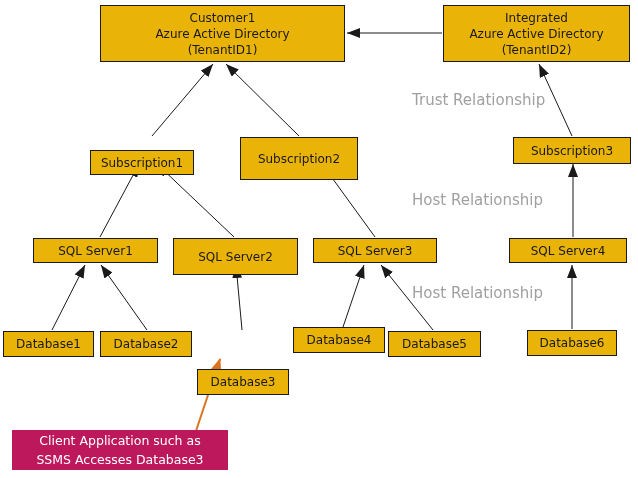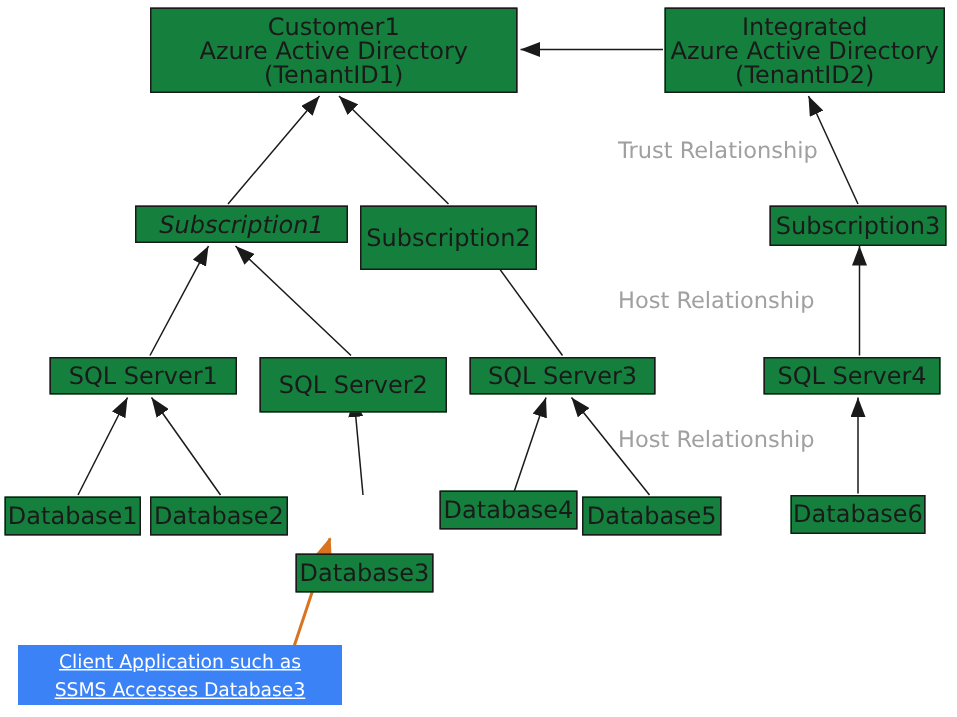--- a/index.html
+++ b/index.html
@@ -14,36 +14,36 @@
   #edge-layer {
     position: absolute;
     left: 0; top: 0;
     width: 638px; height: 478px;
     z-index: 1;
   }
   .node {
     position: absolute;
     z-index: 2;
     box-sizing: border-box;
-    background: #15803d;
+    background: #eab308;
     border: 1px solid #1a1a1a;
     color: #1a1a1a;
-    font-size: 16px;
+    font-size: 12px;
     line-height: 16px;
     display: flex;
     align-items: center;
     justify-content: center;
     text-align: center;
     white-space: pre-line;
   }
   
   #n-customer1   { left: 100px; top: 5px;   width: 245px; height: 57px; }
   #n-integrated  { left: 443px; top: 5px;   width: 187px; height: 57px; }
   
-  #n-sub1 { left: 90px;  top: 137px; width: 142px; height: 25px; font-style: italic; }
+  #n-sub1 { left: 90px;  top: 150px; width: 104px; height: 25px; }
   #n-sub2 { left: 240px; top: 137px; width: 118px; height: 43px; }
   #n-sub3 { left: 513px; top: 137px; width: 118px; height: 27px; }
   
   #n-sql1 { left: 33px;  top: 238px; width: 125px; height: 25px; }
   #n-sql2 { left: 173px; top: 238px; width: 125px; height: 37px; }
   #n-sql3 { left: 313px; top: 238px; width: 124px; height: 25px; }
   #n-sql4 { left: 509px; top: 238px; width: 118px; height: 25px; }
   
   #n-db1 { left: 3px;   top: 331px; width: 91px; height: 26px; }
   #n-db2 { left: 100px; top: 331px; width: 92px; height: 26px; }
@@ -63,30 +63,29 @@
   #lbl-trust      { left: 412px; top: 93px;  }
   #lbl-host-upper { left: 412px; top: 193px; }
   #lbl-host-lower { left: 412px; top: 286px; }
   
   #callout {
     position: absolute;
     z-index: 2;
     left: 12px; top: 430px;
     width: 216px; height: 40px;
     box-sizing: border-box;
-    background: #3b82f6;
+    background: #be185d;
     color: #ffffff;
     font-size: 12.5px;
     line-height: 19px;
     display: flex;
     align-items: center;
     justify-content: center;
     text-align: center;
     white-space: pre-line;
-    text-decoration: underline;
   }
   .edge { stroke: #1a1a1a; stroke-width: 1; }
   .edge-orange { stroke: #D9731F; stroke-width: 2; }
 </style>
 </head>
 <body>
 
 <div id="canvas">
 
   <svg id="edge-layer" viewBox="0 0 638 478" xmlns="http://www.w3.org/2000/svg">

